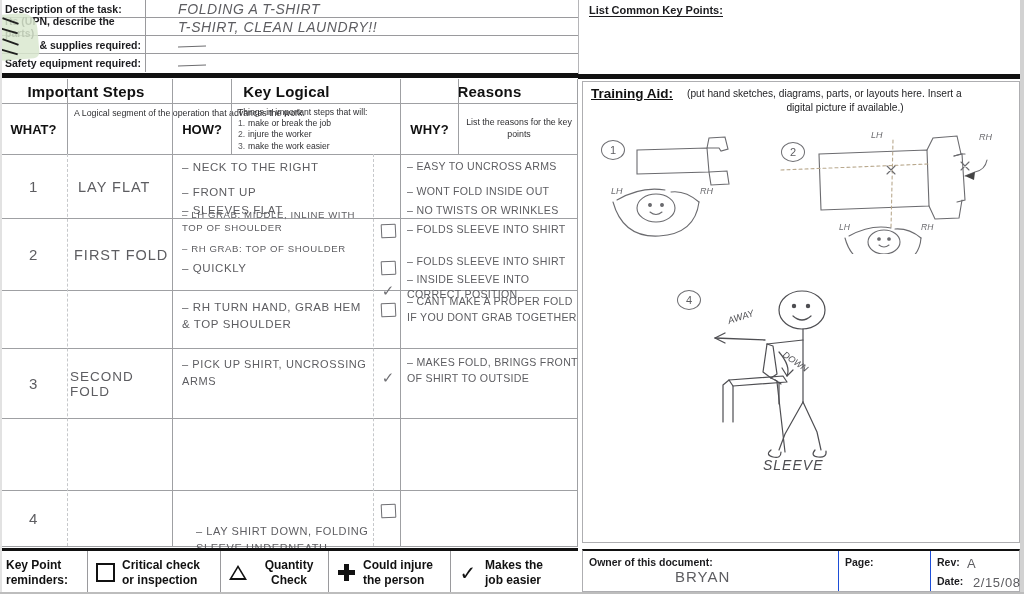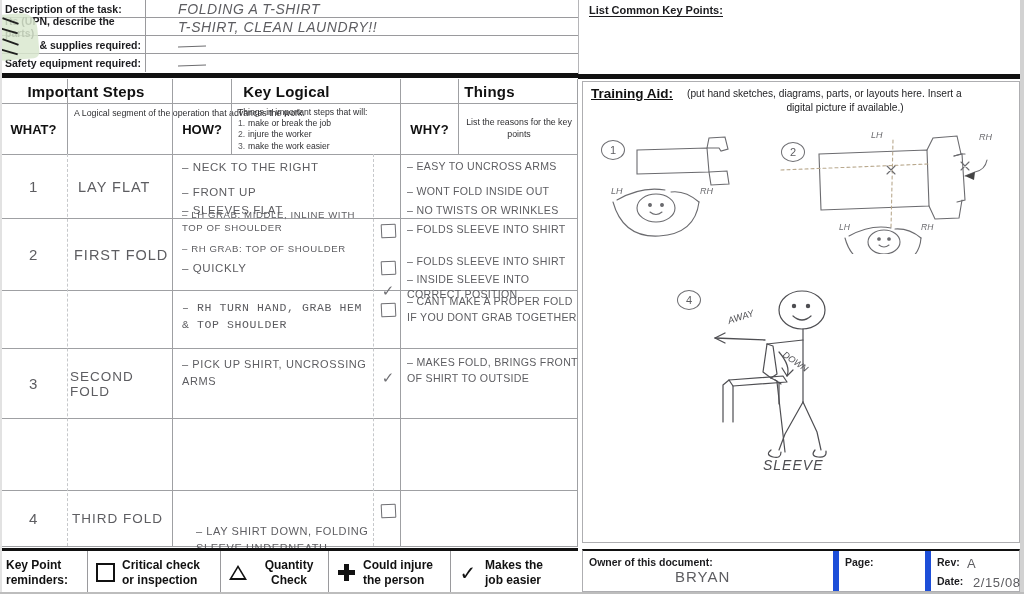--- a/index.html
+++ b/index.html
@@ -103,21 +103,21 @@
   .rkp{position:absolute;left:0;top:0;width:446px;height:74px;box-sizing:border-box;border-left:1px solid #b5b5b8;}
   .rkp .t{position:absolute;left:10px;top:4px;font-size:11px;font-weight:bold;color:#1b1b1e;border-bottom:1px solid #1b1b1e;padding-bottom:0px;}
   .rbar{position:absolute;left:0;top:74px;width:446px;height:5px;background:#111;}
 
   .taid{position:absolute;left:4px;top:81px;width:438px;height:462px;border:1px solid #aeaeb1;box-sizing:border-box;}
   .taid .title{position:absolute;left:8px;top:4px;font-size:13.5px;font-weight:bold;color:#111;text-decoration:underline;}
   .taid .sub{position:absolute;left:104px;top:5px;width:316px;font-size:10.2px;color:#1e1e21;line-height:1.35;}
   .taid .sub .l2{display:block;text-align:center;}
 
   .owner{position:absolute;left:4px;top:549px;width:438px;height:43px;box-sizing:border-box;border:1px solid #aeaeb1;border-top:2px solid #111;}
-  .ocell{position:absolute;top:0;height:100%;box-sizing:border-box;border-right:6px solid #1d4ed8;}
+  .ocell{position:absolute;top:0;height:100%;box-sizing:border-box;border-right:1px solid #1d4ed8;}
   .ocell.last{border-right:none;}
   .ocell .lab{position:absolute;left:6px;top:5px;font-size:10.5px;color:#1b1b1e;font-weight:600;}
   .ocell .lab2{position:absolute;left:6px;top:24px;font-size:10.5px;color:#1b1b1e;font-weight:600;}
 
   .sk{position:absolute;}
   .sknum{
     position:absolute;width:22px;height:18px;border:1.3px solid #6e6e72;border-radius:50%;
     display:flex;align-items:center;justify-content:center;font-size:11px;color:#5d5d61;
   }
 
@@ -165,21 +165,21 @@
     <div class="stickymark" style="left:1px;top:30px;transform:rotate(16deg);"></div>
     <div class="stickymark" style="left:2px;top:41px;transform:rotate(20deg);"></div>
     <div class="stickymark" style="left:1px;top:51px;transform:rotate(16deg);"></div>
 
     <div class="thickbar" style="top:73px;"></div>
 
     <div class="grid">
 
       <div class="colhdr" style="left:0;width:172px;">Important Steps</div>
       <div class="colhdr" style="left:173px;width:227px;">Key Logical</div>
-      <div class="colhdr" style="left:401px;width:177px;">Things</div>
+      <div class="colhdr" style="left:401px;width:177px;">Reasons</div>
 
       <div class="subhdr" style="left:0;width:67px;">
         <div class="q">WHAT?</div>
       </div>
       <div class="subhdr" style="left:68px;width:104px;">
         <div class="d left">A Logical segment of the operation that advances the work.</div>
       </div>
       <div class="subhdr" style="left:173px;width:58px;">
         <div class="q">HOW?</div>
       </div>
@@ -251,21 +251,21 @@
         <div style="padding-top:19px;text-align:center;"><span class="sqmark"></span></div>
         <div style="padding-top:3px;text-align:center;"><span class="ckmark">✓</span></div>
       </div>
       <div class="cell" style="left:404px;top:142px;width:174px;height:69px;">
         <div class="hand hand-up rstext" style="padding-left:3px;padding-top:1px;">– FOLDS SLEEVE INTO SHIRT</div>
         <div class="hand hand-up rstext" style="padding-left:3px;padding-top:16px;">– FOLDS SLEEVE INTO SHIRT</div>
         <div class="hand hand-up rstext" style="padding-left:3px;padding-top:2px;line-height:1.45;">– INSIDE SLEEVE INTO CORRECT POSITION</div>
       </div>
 
       <div class="cell" style="left:176px;top:216px;width:196px;height:52px;">
-        <div class="hand hand-up kptext" style="padding-left:6px;padding-top:4px;line-height:1.5;font-family:Liberation Mono, monospace;">– RH TURN HAND, GRAB HEM &amp; TOP SHOULDER</div>
+        <div class="hand hand-up kptext" style="padding-left:6px;padding-top:4px;line-height:1.5;">– RH TURN HAND, GRAB HEM &amp; TOP SHOULDER</div>
       </div>
       <div class="cell" style="left:376px;top:224px;width:24px;height:44px;text-align:center;">
         <span class="sqmark"></span>
       </div>
       <div class="cell" style="left:404px;top:214px;width:174px;height:55px;">
         <div class="hand hand-up rstext" style="padding-left:3px;padding-top:1px;line-height:1.5;">– CANT MAKE A PROPER FOLD IF YOU DONT GRAB TOGETHER</div>
       </div>
 
       <div class="cell" style="left:0;top:270px;width:67px;height:69px;display:flex;align-items:center;justify-content:center;">
         <span class="hand hand-up stepnum">3</span>
@@ -278,23 +278,20 @@
       </div>
       <div class="cell" style="left:376px;top:290px;width:24px;height:40px;text-align:center;">
         <span class="ckmark">✓</span>
       </div>
       <div class="cell" style="left:404px;top:272px;width:174px;height:66px;">
         <div class="hand hand-up rstext" style="padding-left:3px;padding-top:3px;line-height:1.55;">– MAKES FOLD, BRINGS FRONT OF SHIRT TO OUTSIDE</div>
       </div>
 
       <div class="cell" style="left:0;top:412px;width:67px;height:55px;display:flex;align-items:center;justify-content:center;">
         <span class="hand hand-up stepnum">4</span>
-      </div>
-      <div class="cell" style="left:68px;top:412px;width:104px;height:55px;display:flex;align-items:center;padding-left:4px;">
-        <span class="hand hand-up steptitle" style="font-size:13.5px;">THIRD FOLD</span>
       </div>
       <div class="cell" style="left:182px;top:416px;width:190px;height:52px;margin-top:24px;">
         <div class="hand hand-up kptext" style="padding-left:14px;padding-top:4px;line-height:1.5;font-size:11px;">– LAY SHIRT DOWN, FOLDING SLEEVE UNDERNEATH</div>
       </div>
       <div class="cell" style="left:376px;top:425px;width:24px;height:40px;text-align:center;">
         <span class="sqmark"></span>
       </div>
       <div class="cell" style="left:404px;top:412px;width:174px;height:55px;"></div>
 
       <div class="cell" style="left:0;top:468px;width:578px;height:55px;"></div>

